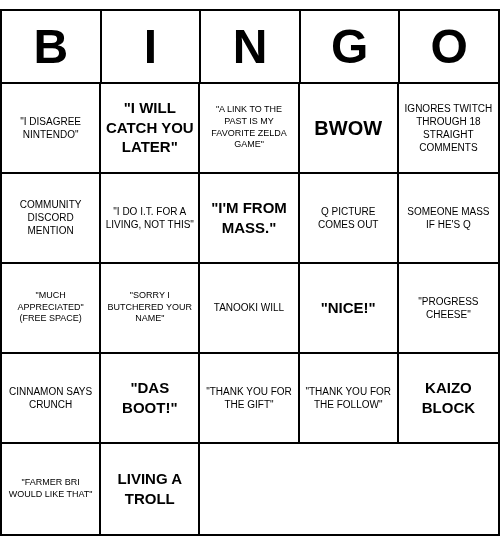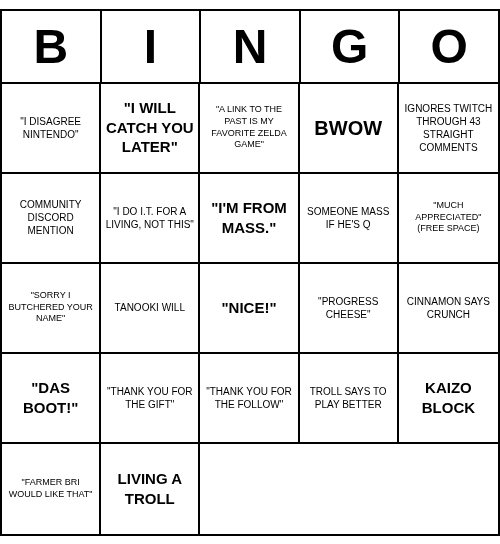--- a/index.html
+++ b/index.html
@@ -92,30 +92,33 @@
       <div class="bingo-cell">
         <span class="cell-text medium">"I WILL CATCH YOU LATER"</span>
       </div>
       <div class="bingo-cell">
         <span class="cell-text xsmall">"A LINK TO THE PAST IS MY FAVORITE ZELDA GAME"</span>
       </div>
       <div class="bingo-cell">
         <span class="cell-text large">BWOW</span>
       </div>
       <div class="bingo-cell">
-        <span class="cell-text small">IGNORES TWITCH THROUGH 43 STRAIGHT COMMENTS</span>
+        <span class="cell-text small">IGNORES TWITCH THROUGH 18 STRAIGHT COMMENTS</span>
       </div>
       <div class="bingo-cell">
         <span class="cell-text small">COMMUNITY DISCORD MENTION</span>
       </div>
       <div class="bingo-cell">
         <span class="cell-text small">"I DO I.T. FOR A LIVING, NOT THIS"</span>
       </div>
       <div class="bingo-cell">
         <span class="cell-text medium">"I'M FROM MASS."</span>
+      </div>
+      <div class="bingo-cell">
+        <span class="cell-text small">Q PICTURE COMES OUT</span>
       </div>
       <div class="bingo-cell">
         <span class="cell-text small">SOMEONE MASS IF HE'S Q</span>
       </div>
       <div class="bingo-cell">
         <span class="cell-text xsmall">"MUCH APPRECIATED" (FREE SPACE)</span>
       </div>
       <div class="bingo-cell">
         <span class="cell-text xsmall">"SORRY I BUTCHERED YOUR NAME"</span>
       </div>
@@ -134,23 +137,20 @@
       <div class="bingo-cell">
         <span class="cell-text medium">"DAS BOOT!"</span>
       </div>
       <div class="bingo-cell">
         <span class="cell-text small">"THANK YOU FOR THE GIFT"</span>
       </div>
       <div class="bingo-cell">
         <span class="cell-text small">"THANK YOU FOR THE FOLLOW"</span>
       </div>
       <div class="bingo-cell">
-        <span class="cell-text small">TROLL SAYS TO PLAY BETTER</span>
-      </div>
-      <div class="bingo-cell">
         <span class="cell-text medium">KAIZO BLOCK</span>
       </div>
       <div class="bingo-cell">
         <span class="cell-text xsmall">"FARMER BRI WOULD LIKE THAT"</span>
       </div>
       <div class="bingo-cell">
         <span class="cell-text medium">LIVING A TROLL</span>
       </div>
     </div>
 </div>

